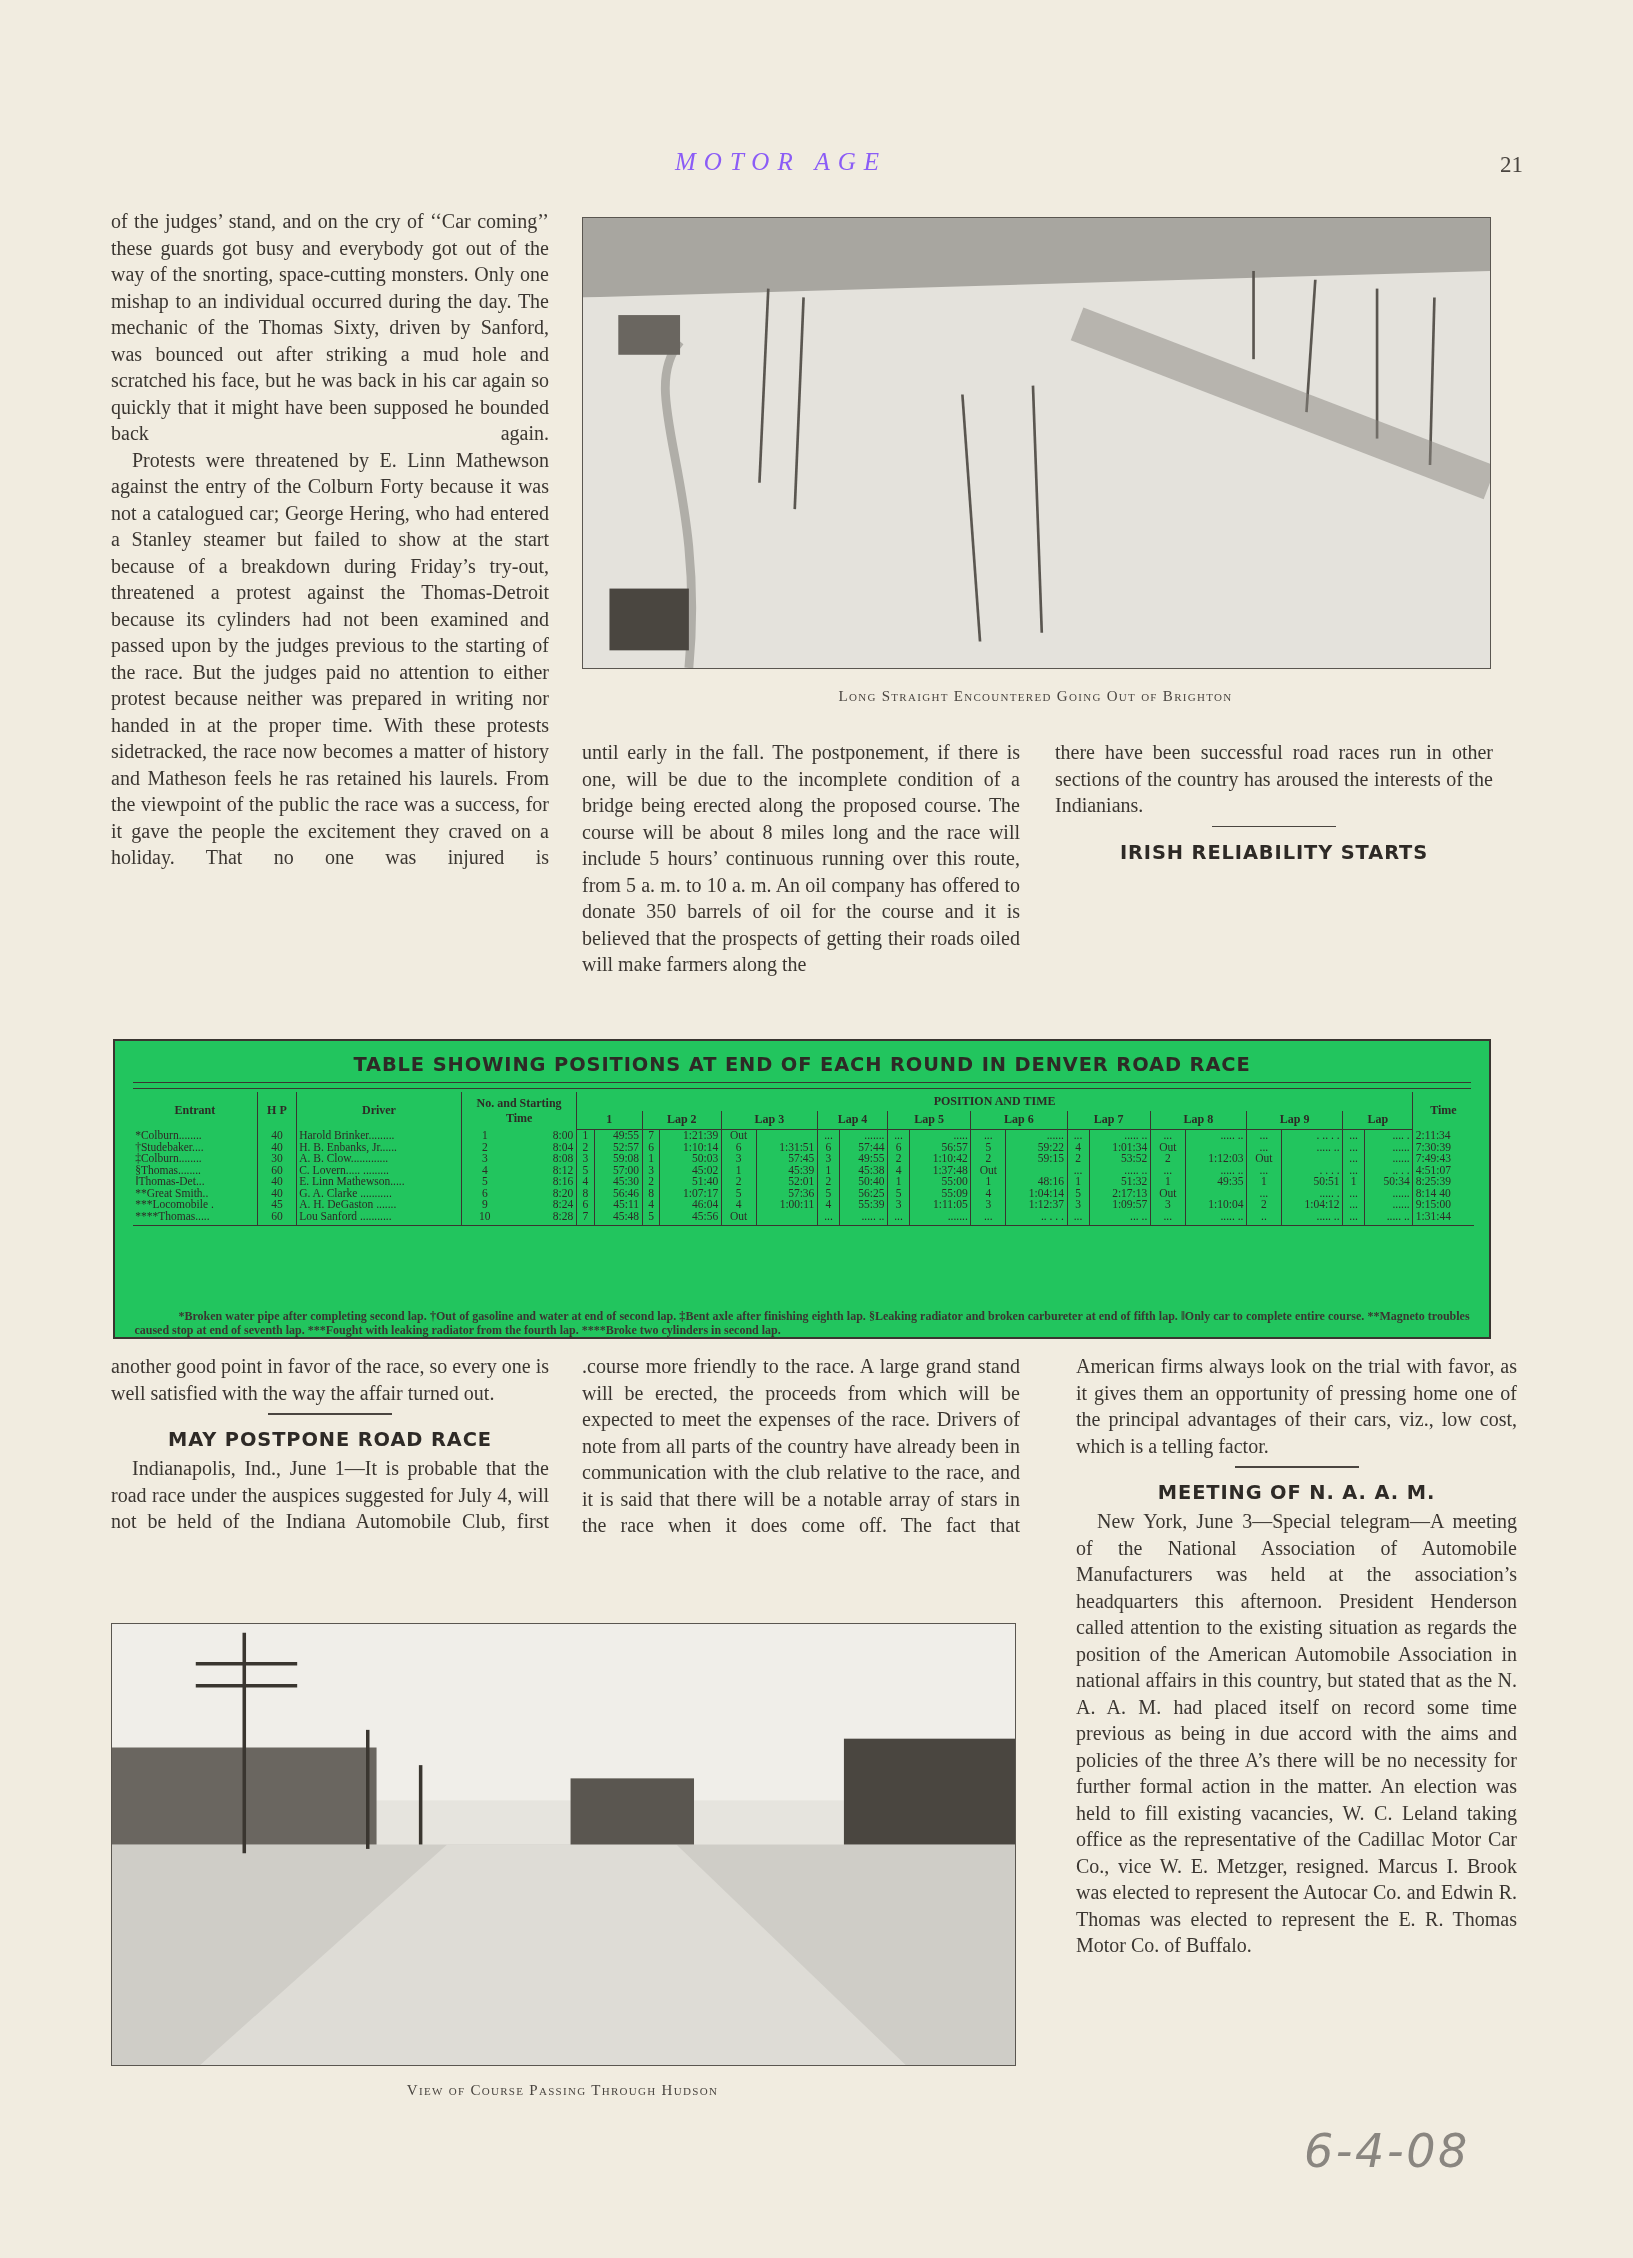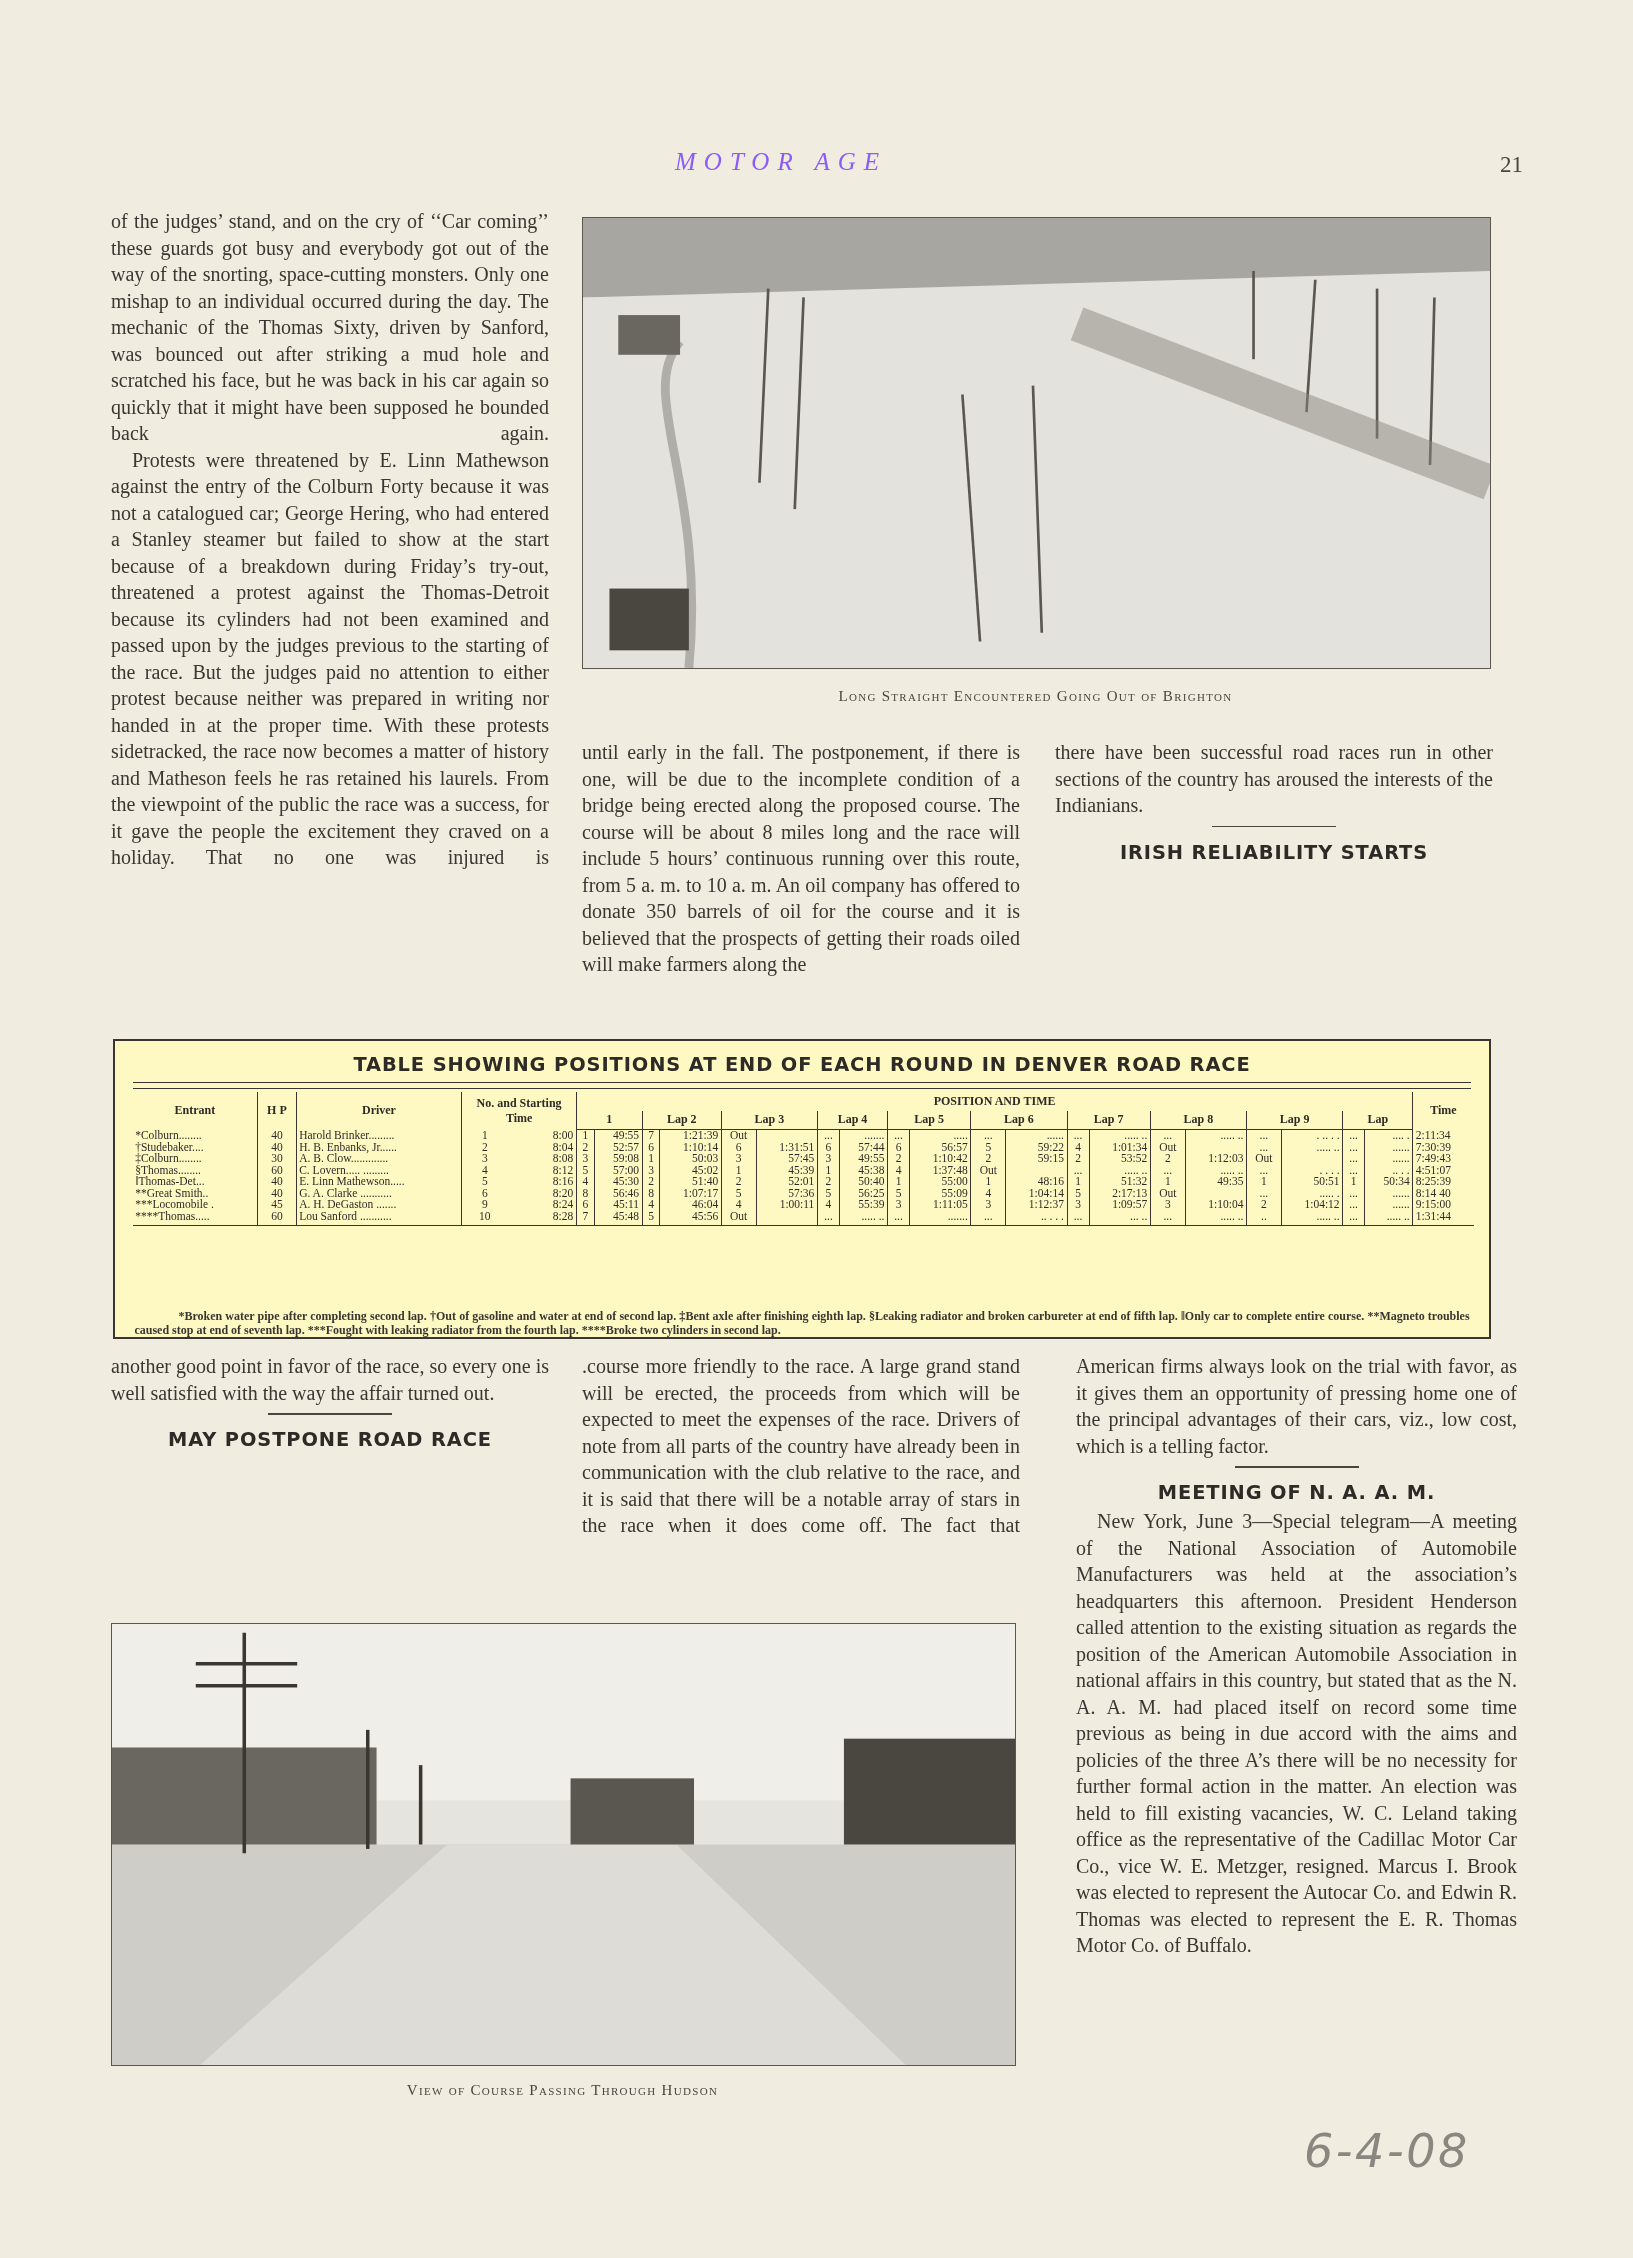--- a/index.html
+++ b/index.html
@@ -59,21 +59,21 @@
     font-size: 15px;
     letter-spacing: 1.3px;
     color: #4a4540;
     text-align: center;
   }
   
   .race-table-box {
     left: 113px; top: 1039px; width: 1378px; height: 300px;
     border: 2.6px double #3a3530;
     box-sizing: border-box;
-    background: #fef9c3;
+    background: #22c55e;
   }
   .table-title {
     position: absolute; left: 0; right: 0; top: 12.4px;
     text-align: center;
     font-family: "DejaVu Sans", sans-serif; font-weight: bold;
     font-size: 19.4px; letter-spacing: 0.9px; color: #2e2a26;
   }
   .double-rule {
     position: absolute; left: 17.6px; right: 17.6px; height: 5.3px;
     border-top: 1.8px solid #3a3530; border-bottom: 1.8px solid #3a3530;
@@ -406,20 +406,21 @@
         </tr>
       </tbody>
   </table>
   <div class="footnotes">*Broken water pipe after completing second lap.  †Out of gasoline and water at end of second lap.  ‡Bent axle after finishing eighth lap.  §Leaking radiator and broken carbureter at end of fifth lap.  ‖Only car to complete entire course.  **Magneto troubles caused stop at end of seventh lap.  ***Fought with leaking radiator from the fourth lap.  ****Broke two cylinders in second lap.</div>
 </div>
 
 <div class="abs col" style="left:111px; top:1353px; width:438px;">
   <p class="last">another good point in favor of the race, so every one is well satisfied with the way the affair turned out.</p>
   <div class="rule"></div>
   <div class="headline">MAY POSTPONE ROAD RACE</div>
+  <p class="indent">Indianapolis, Ind., June 1—It is probable that the road race under the auspices suggested for July 4, will not be held of the Indiana Automobile Club, first</p>
 </div>
 
 <div class="abs col" style="left:582px; top:1353px; width:438px;">
   <p>.course more friendly to the race. A large grand stand will be erected, the proceeds from which will be expected to meet the expenses of the race. Drivers of note from all parts of the country have already been in communication with the club relative to the race, and it is said that there will be a notable array of stars in the race when it does come off. The fact that</p>
 </div>
 
 <div class="abs col" style="left:1055px; top:1353px; width:441px;margin-left:21px;">
   <p class="last">American firms always look on the trial with favor, as it gives them an opportunity of pressing home one of the principal advantages of their cars, viz., low cost, which is a telling factor.</p>
   <div class="rule"></div>
   <div class="headline">MEETING OF N. A. A. M.</div>

